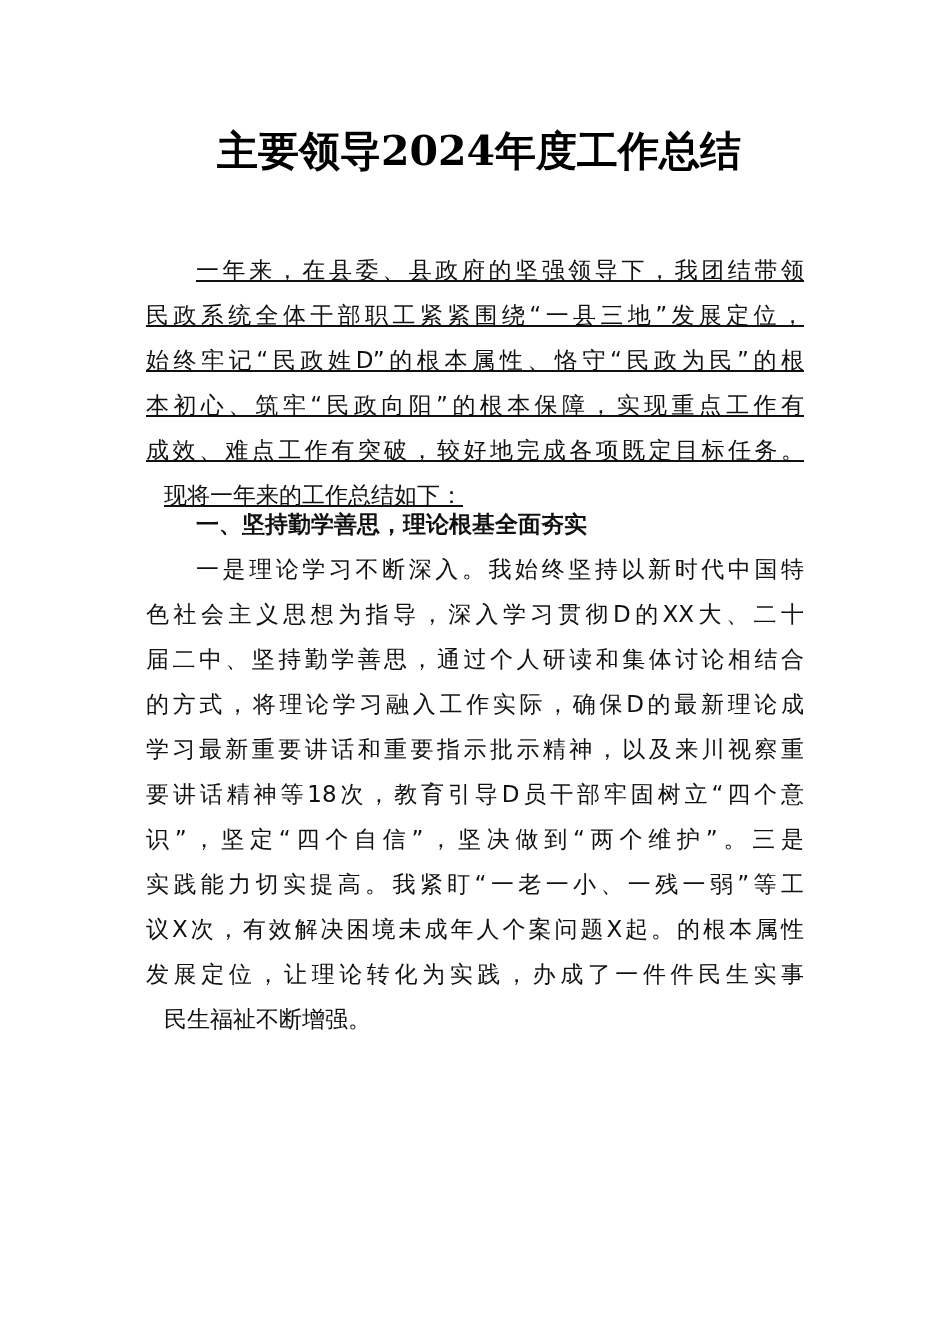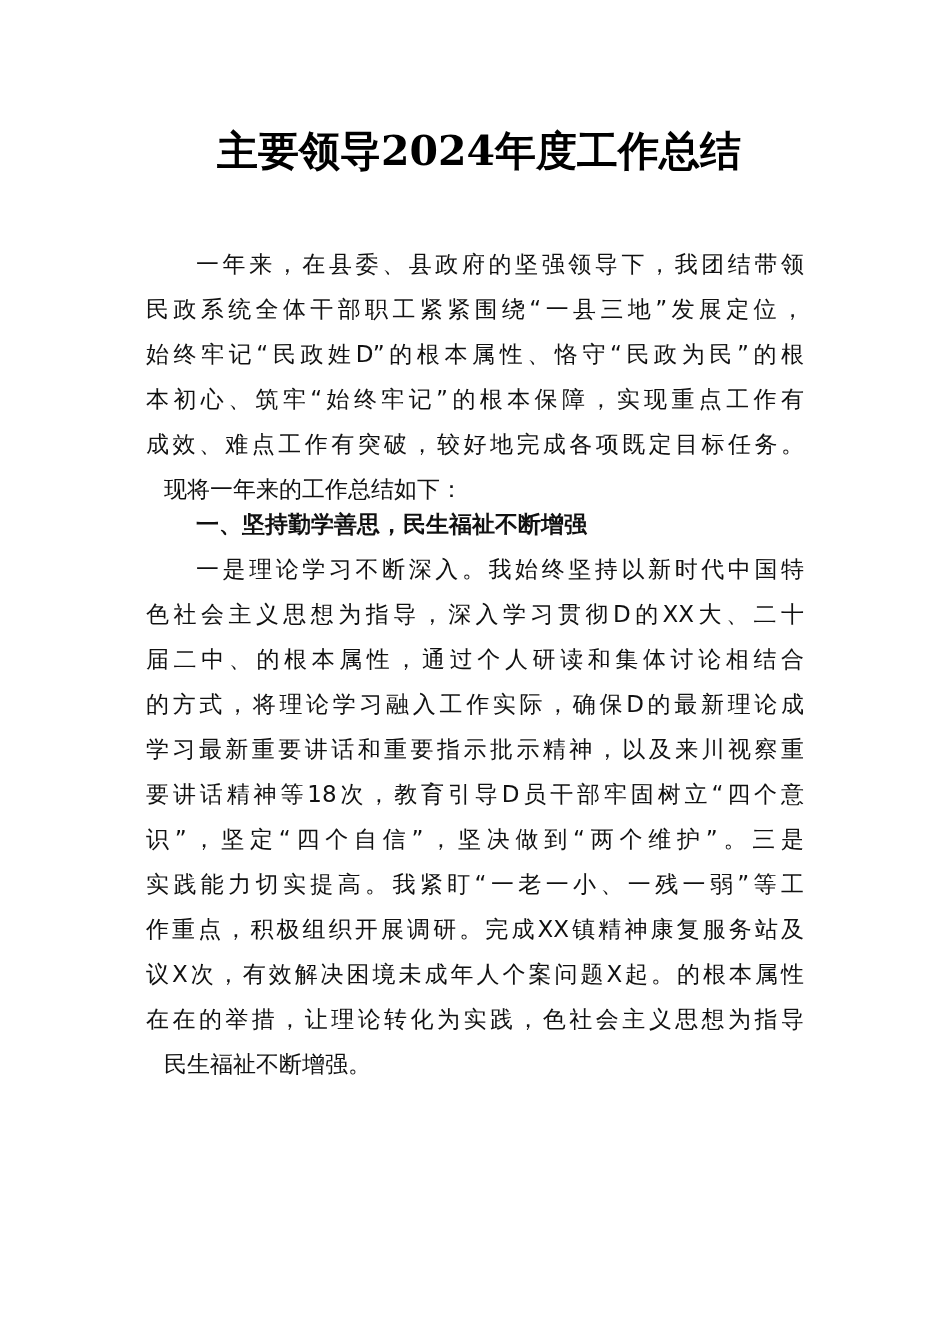--- a/index.html
+++ b/index.html
@@ -27,38 +27,37 @@
     font-family: "DejaVu Sans", "Liberation Sans", sans-serif;
   }
 </style>
 </head>
 <body>
 
 <div class="page">
 
   <div class="title">主要领导2024年度工作总结</div>
 
-  <div class="body-text" style="top:242px;">
+  <div class="body-text" style="top:248px;text-decoration:underline;">
     <span class="line indent">一年来，在县委、县政府的坚强领导下，我团结带领</span>
     <span class="line">民政系统全体干部职工紧紧围绕“一县三地”发展定位，</span>
     <span class="line">始终牢记“民政姓D”的根本属性、恪守“民政为民”的根</span>
-    <span class="line">本初心、筑牢“始终牢记”的根本保障，实现重点工作有</span>
+    <span class="line">本初心、筑牢“民政向阳”的根本保障，实现重点工作有</span>
     <span class="line">成效、难点工作有突破，较好地完成各项既定目标任务。</span>
     <span class="line last">现将一年来的工作总结如下：</span>
   </div>
 
   <div class="body-text" style="top:502px;">
-    <span class="line indent heading-line">一、坚持勤学善思，民生福祉不断增强</span>
+    <span class="line indent heading-line">一、坚持勤学善思，理论根基全面夯实</span>
     <span class="line indent">一是理论学习不断深入。我始终坚持以新时代中国特</span>
     <span class="line">色社会主义思想为指导，深入学习贯彻D的XX大、二十</span>
-    <span class="line">届二中、的根本属性，通过个人研读和集体讨论相结合</span>
+    <span class="line">届二中、坚持勤学善思，通过个人研读和集体讨论相结合</span>
     <span class="line">的方式，将理论学习融入工作实际，确保D的最新理论成</span>
     <span class="line">学习最新重要讲话和重要指示批示精神，以及来川视察重</span>
     <span class="line">要讲话精神等18次，教育引导D员干部牢固树立“四个意</span>
     <span class="line">识”，坚定“四个自信”，坚决做到“两个维护”。三是</span>
     <span class="line">实践能力切实提高。我紧盯“一老一小、一残一弱”等工</span>
-    <span class="line">作重点，积极组织开展调研。完成XX镇精神康复服务站及</span>
     <span class="line">议X次，有效解决困境未成年人个案问题X起。的根本属性</span>
-    <span class="line">在在的举措，让理论转化为实践，色社会主义思想为指导</span>
+    <span class="line">发展定位，让理论转化为实践，办成了一件件民生实事</span>
     <span class="line last">民生福祉不断增强。</span>
   </div>
 
 </div>
 
 </body></html>

